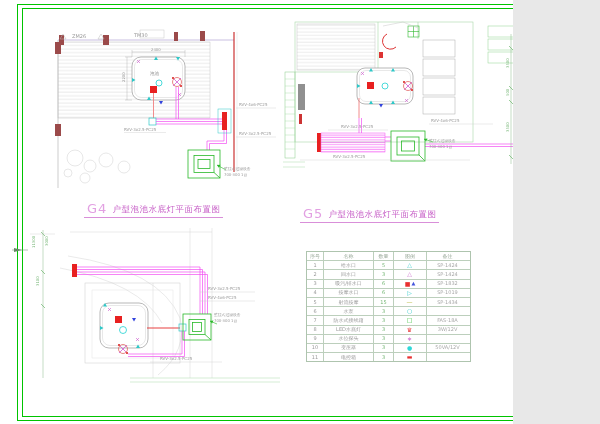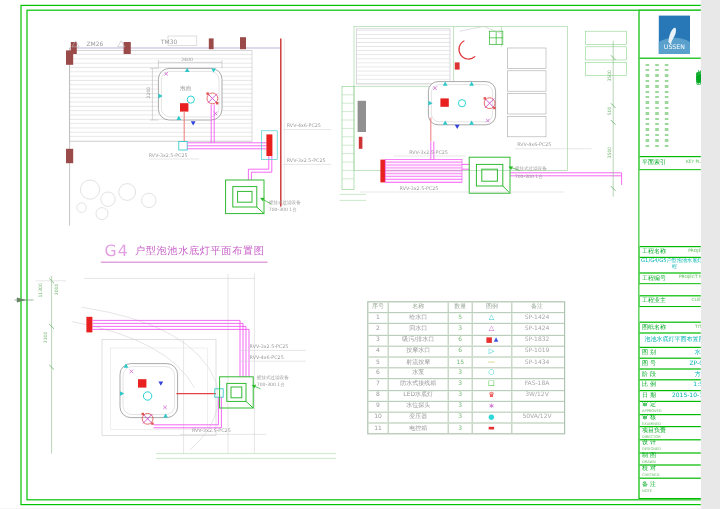--- a/index.html
+++ b/index.html
@@ -1,16 +1,16 @@
 <!DOCTYPE html>
 <html><head>
 <meta charset="utf-8">
 <style>
   html,body{margin:0;padding:0;background:#e8e8e8;}
-  .sheet{position:relative;width:584px;height:424px;background:#ffffff;overflow:hidden;
+  .sheet{position:relative;width:513px;height:424px;background:#ffffff;overflow:hidden;
          font-family:"DejaVu Sans",sans-serif;}
   .frame{position:absolute;border:1px solid #00c400;pointer-events:none;}
   .frame.outer{left:17px;top:4px;width:578px;height:415px;}
   .frame.inner{left:22px;top:8px;width:569px;height:407px;border-width:1.5px;}
   svg{position:absolute;overflow:visible;}
   svg text{font-family:"DejaVu Sans",sans-serif;}
   .caption{position:absolute;color:#c75fc7;border-bottom:1px solid #d98fd9;
            padding:0 3px 1px 3px;white-space:nowrap;}
   .caption .code{font-size:13px;color:#e2a0e2;letter-spacing:1px;vertical-align:-1px;}
   .caption .txt{font-size:8.5px;letter-spacing:0.5px;}
@@ -261,20 +261,24 @@
     <text x="146" y="134" font-size="3.8" fill="#9a9a9a">700-300 1台</text>
 
     <g>
       <line x1="228" y1="20" x2="228" y2="150" stroke="#88bb88" stroke-width="0.5"></line>
       <path d="M226,32 l4,4 M226,72 l4,4 M226,86 l4,4 M226,141 l4,4" stroke="#55aa55" stroke-width="0.6"></path>
       <text x="226" y="54" font-size="3.8" fill="#7ab87a" transform="rotate(-90 226 54)">3500</text>
       <text x="226" y="82" font-size="3.8" fill="#7ab87a" transform="rotate(-90 226 82)">500</text>
       <text x="226" y="118" font-size="3.8" fill="#7ab87a" transform="rotate(-90 226 118)">3500</text>
     </g>
   </svg>
+  <div class="caption" style="left:300px;top:202px">
+    <span class="code">G5</span>
+    <span class="txt">户型泡池水底灯平面布置图</span>
+  </div>
 
   <svg style="left:10px;top:228px" width="278" height="160" viewBox="0 0 278 160">
 
     <g>
       <line x1="33" y1="2" x2="33" y2="150" stroke="#88bb88" stroke-width="0.5"></line>
       <path d="M31,4 l4,4 M31,42 l4,4 M31,76 l4,4" stroke="#55aa55" stroke-width="0.6"></path>
       <line x1="20" y1="6" x2="45" y2="6" stroke="#cccccc" stroke-width="0.4"></line>
       <text x="25" y="20" font-size="3.8" fill="#7ab87a" transform="rotate(-90 25 20)">11300</text>
       <text x="38" y="18" font-size="3.8" fill="#7ab87a" transform="rotate(-90 38 18)">3000</text>
       <text x="29" y="58" font-size="3.8" fill="#7ab87a" transform="rotate(-90 29 58)">3100</text>

